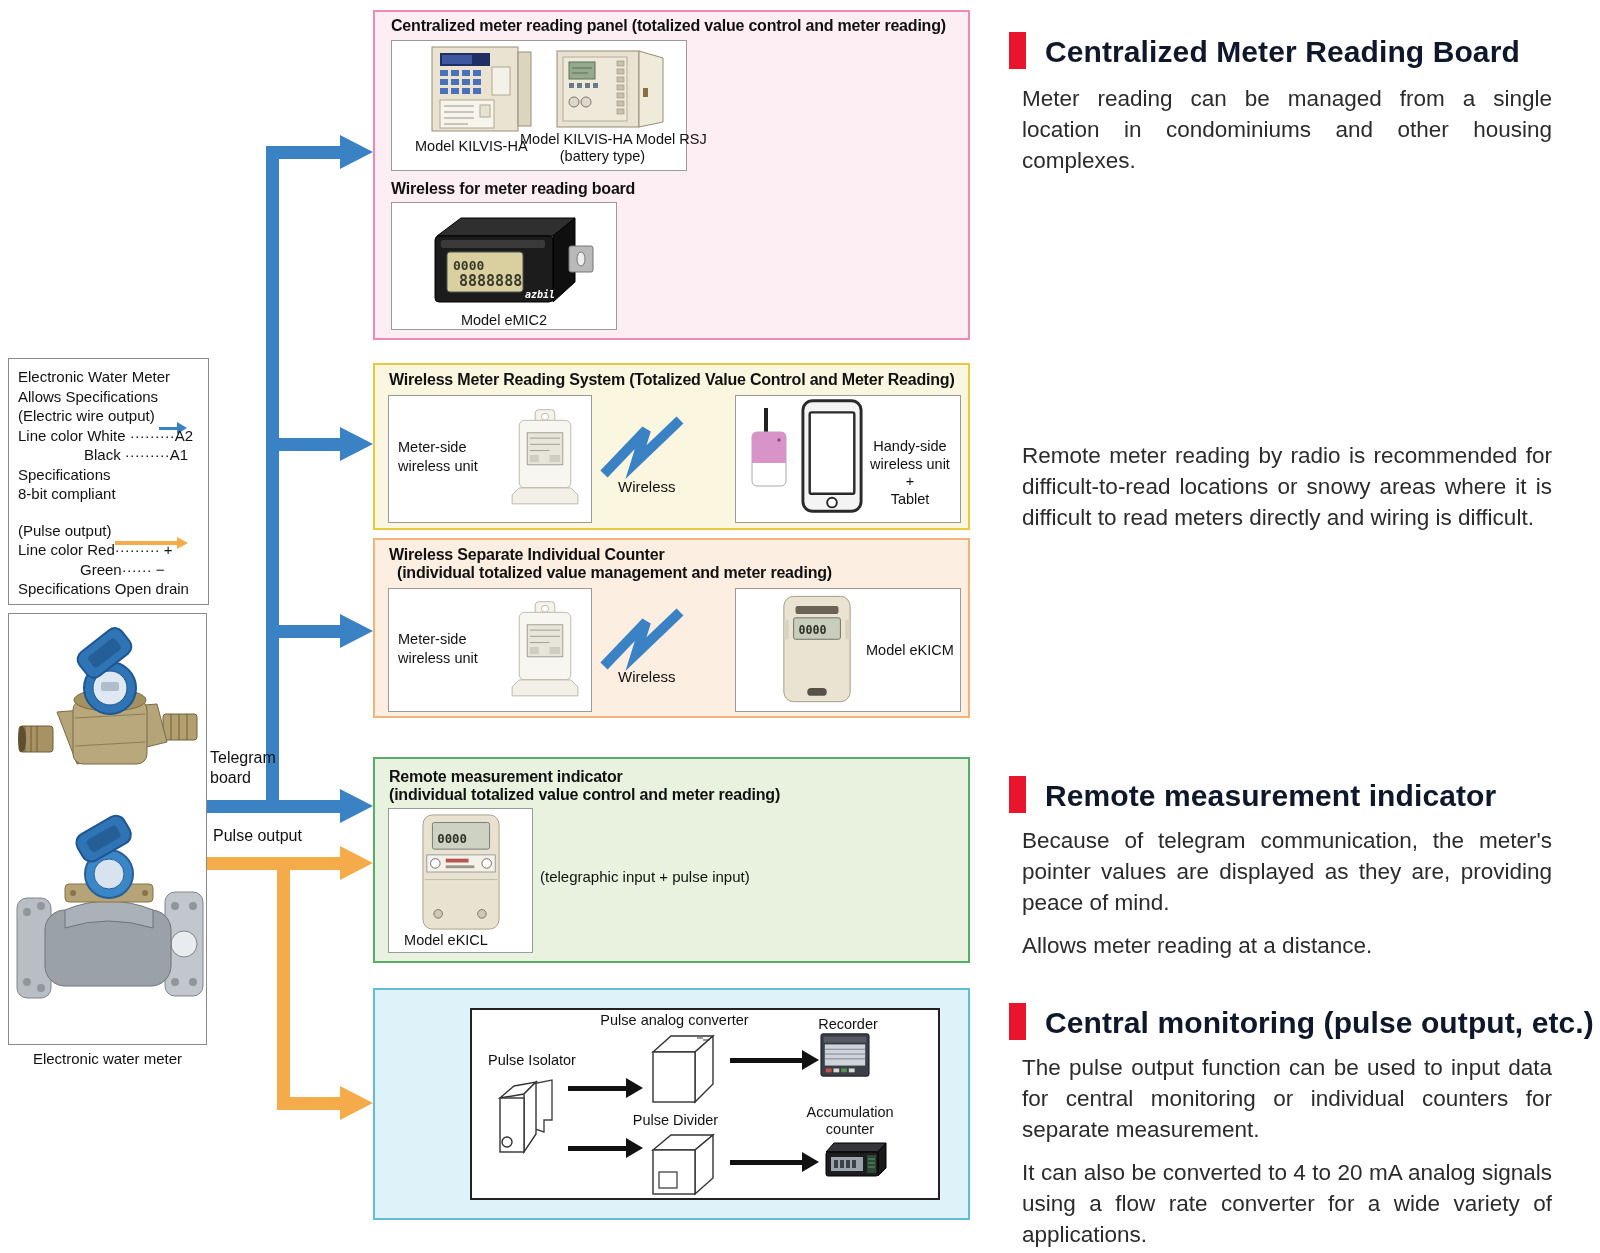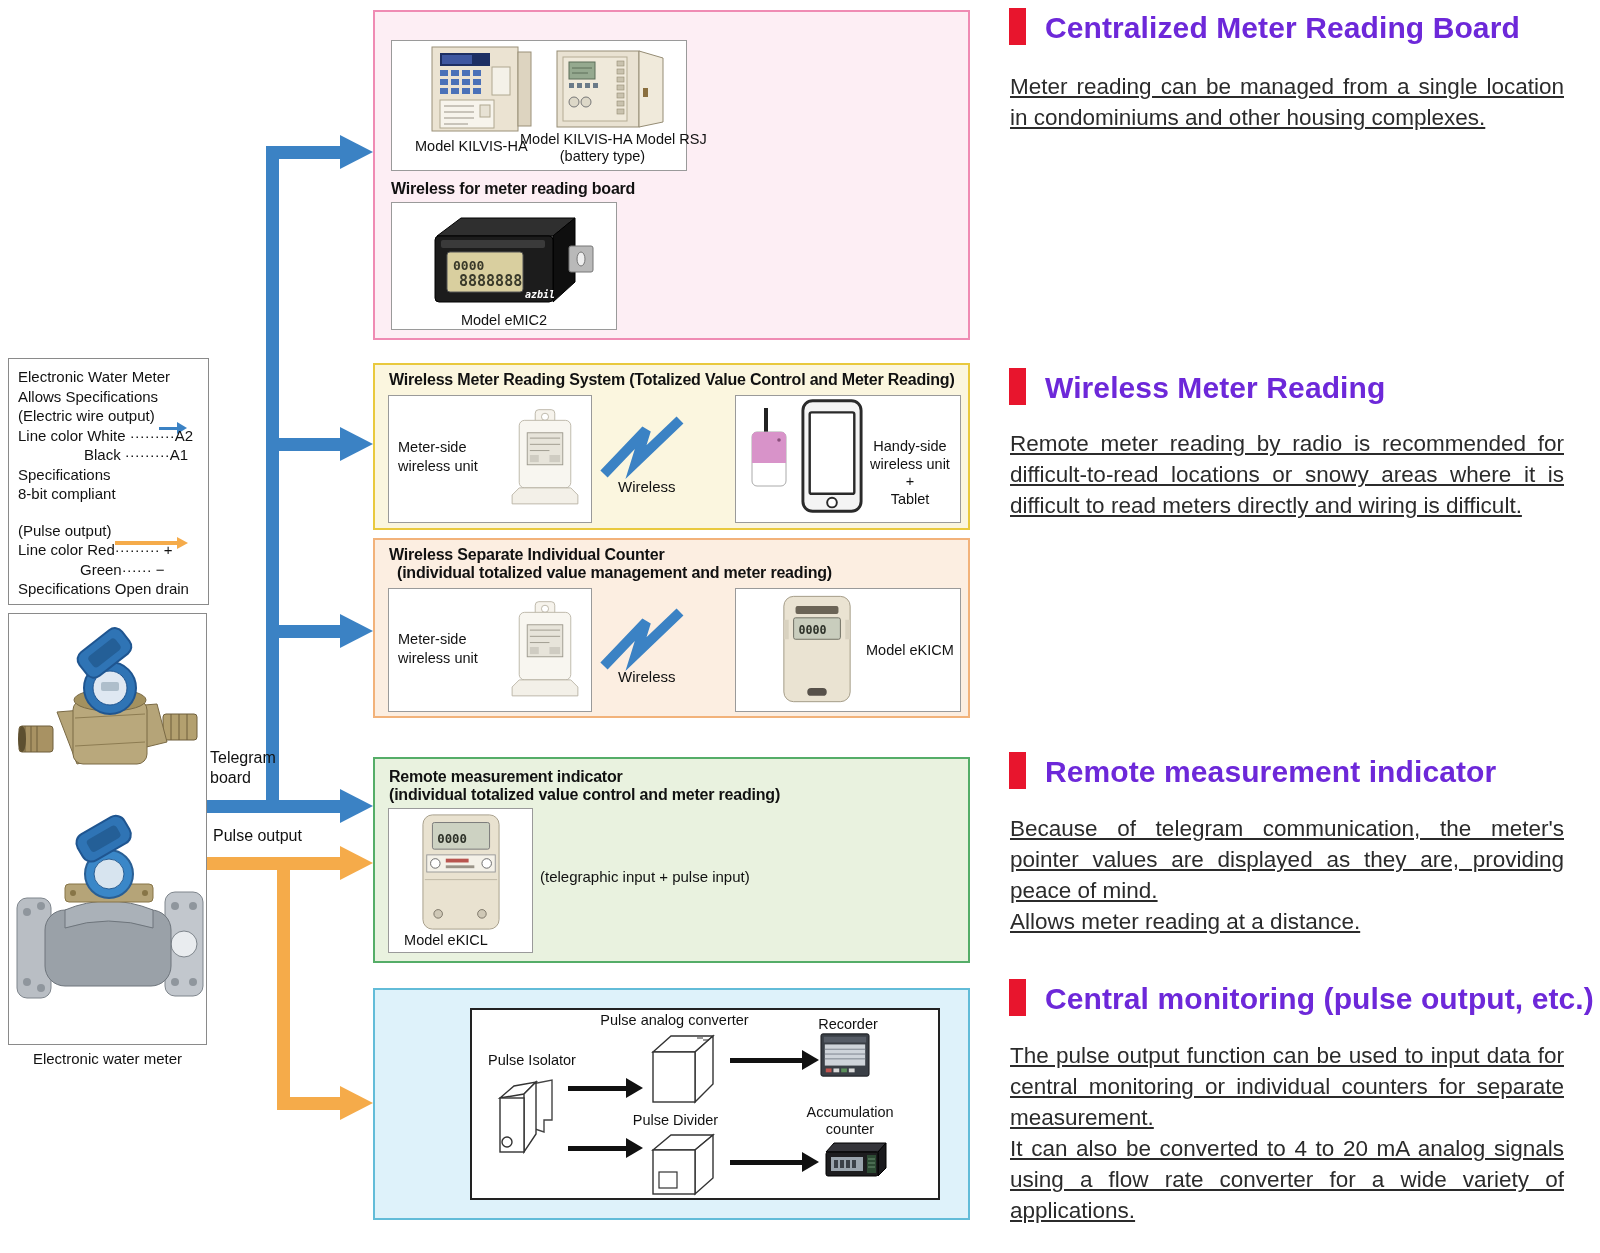--- a/index.html
+++ b/index.html
@@ -40,24 +40,24 @@
   .specbox{position:absolute;left:8px;top:358px;width:201px;height:247px;background:#fff;border:1px solid #8a8a8a;box-sizing:border-box;padding:8px 0 0 9px;font-size:15px;line-height:19.5px;}
   .specline{white-space:nowrap;}
   .ind1{padding-left:66px;}
   .ind2{padding-left:62px;}
   .gap{height:17px;}
   
   .meterbox{position:absolute;left:8px;top:613px;width:199px;height:432px;background:#fff;border:1px solid #8a8a8a;box-sizing:border-box;}
   .metercap{position:absolute;left:8px;top:1050px;width:199px;text-align:center;font-size:15px;}
   .outlbl{position:absolute;font-size:16px;line-height:20px;color:#111;}
   
-  .sec-title{position:absolute;left:1009px;font-size:30px;font-weight:bold;color:#6d28d9;white-space:nowrap;letter-spacing:0.1px;}
+  .sec-title{position:absolute;left:1009px;font-size:30px;font-weight:bold;color:#0f172a;white-space:nowrap;letter-spacing:0.1px;margin-top:24px;}
   .redbar{display:inline-block;width:17px;height:37px;background:var(--header_red,#e8152d);vertical-align:-7px;margin-right:19px;}
   .sec-body{position:absolute;left:1010px;width:554px;font-size:22.5px;line-height:31px;color:#2b2b2b;text-align:justify;}
-  .sec-body p{margin:0;text-decoration:underline;}
+  .sec-body p{margin:12px;}
   svg{position:absolute;overflow:visible;}
   svg text{font-family:"DejaVu Sans Mono","Liberation Mono",monospace;}
   .wireless-lbl{position:absolute;font-size:15px;color:#111;white-space:nowrap;}
 </style>
 </head>
 <body>
 
 <div class="canvas">
 
   <div class="specbox">
@@ -142,20 +142,21 @@
 
   <div class="shaft-h orangef" style="left:207px;top:857px;width:133px"></div>
   <div class="head orangef" style="left:340px;top:846px"></div>
   <div class="shaft-v orangef" style="left:277px;top:857px;height:253px"></div>
   <div class="shaft-h orangef" style="left:277px;top:1097px;width:63px"></div>
   <div class="head orangef" style="left:340px;top:1086px"></div>
   <div class="outlbl" style="left:210px;top:748px;width:86px">Telegram board</div>
   <div class="outlbl" style="left:213px;top:826px;white-space:nowrap">Pulse output</div>
 
   <div class="obox pink"></div>
+  <div class="btitle" style="left:391px;top:17px">Centralized meter reading panel (totalized value control and meter reading)</div>
   <div class="inner" style="left:391px;top:40px;width:296px;height:131px"></div>
   <svg style="left:430px;top:45px" width="105" height="88" viewBox="0 0 105 88">
     <rect x="2" y="2" width="86" height="84" fill="#ebe3d2" stroke="#9a9078"></rect>
     <rect x="88" y="7" width="13" height="74" fill="#ddd4c0" stroke="#9a9078"></rect>
     <rect x="10" y="8" width="50" height="13" fill="#1d2f63"></rect>
     <rect x="12" y="10" width="30" height="9" fill="#3e57a0"></rect>
     <g fill="#4a71b8">
       <rect x="10" y="25" width="8" height="6"></rect>
         <rect x="21" y="25" width="8" height="6"></rect>
         <rect x="32" y="25" width="8" height="6"></rect>
@@ -374,23 +375,20 @@
   <div class="bshaft" style="left:730px;top:1160px;width:72px"></div>
   <div class="bhead" style="left:802px;top:1152px"></div>
 
   <div class="sec-title" style="top:8px">
     <span class="redbar"></span><span>Centralized Meter Reading Board</span>
   </div>
   <div class="sec-body" style="top:71px">
     <p>Meter reading can be managed from a single location in condominiums and other housing complexes.</p>
   </div>
 
-  <div class="sec-title" style="top:368px">
-    <span class="redbar"></span><span>Wireless Meter Reading</span>
-  </div>
   <div class="sec-body" style="top:428px">
     <p>Remote meter reading by radio is recommended for difficult-to-read locations or snowy areas where it is difficult to read meters directly and wiring is difficult.</p>
   </div>
 
   <div class="sec-title" style="top:752px">
     <span class="redbar"></span><span>Remote measurement indicator</span>
   </div>
   <div class="sec-body" style="top:813px">
     <p>Because of telegram communication, the meter's pointer values are displayed as they are, providing peace of mind.</p>
     <p>Allows meter reading at a distance.</p>

